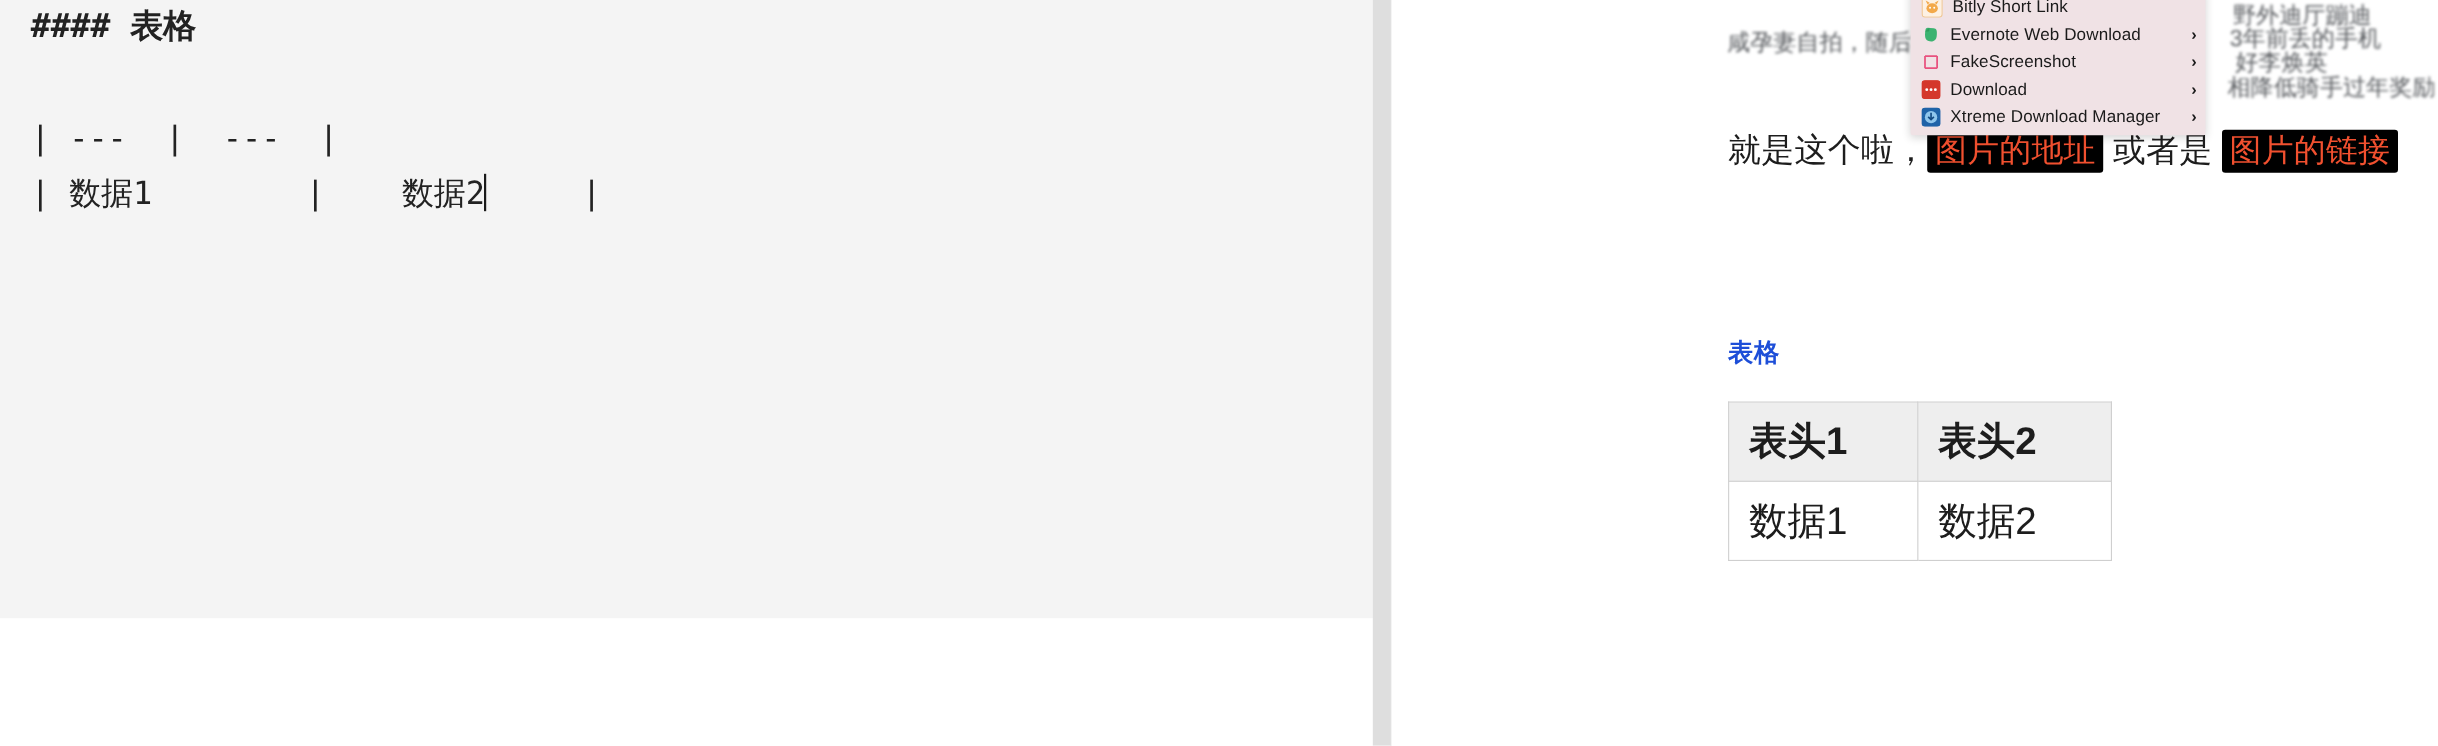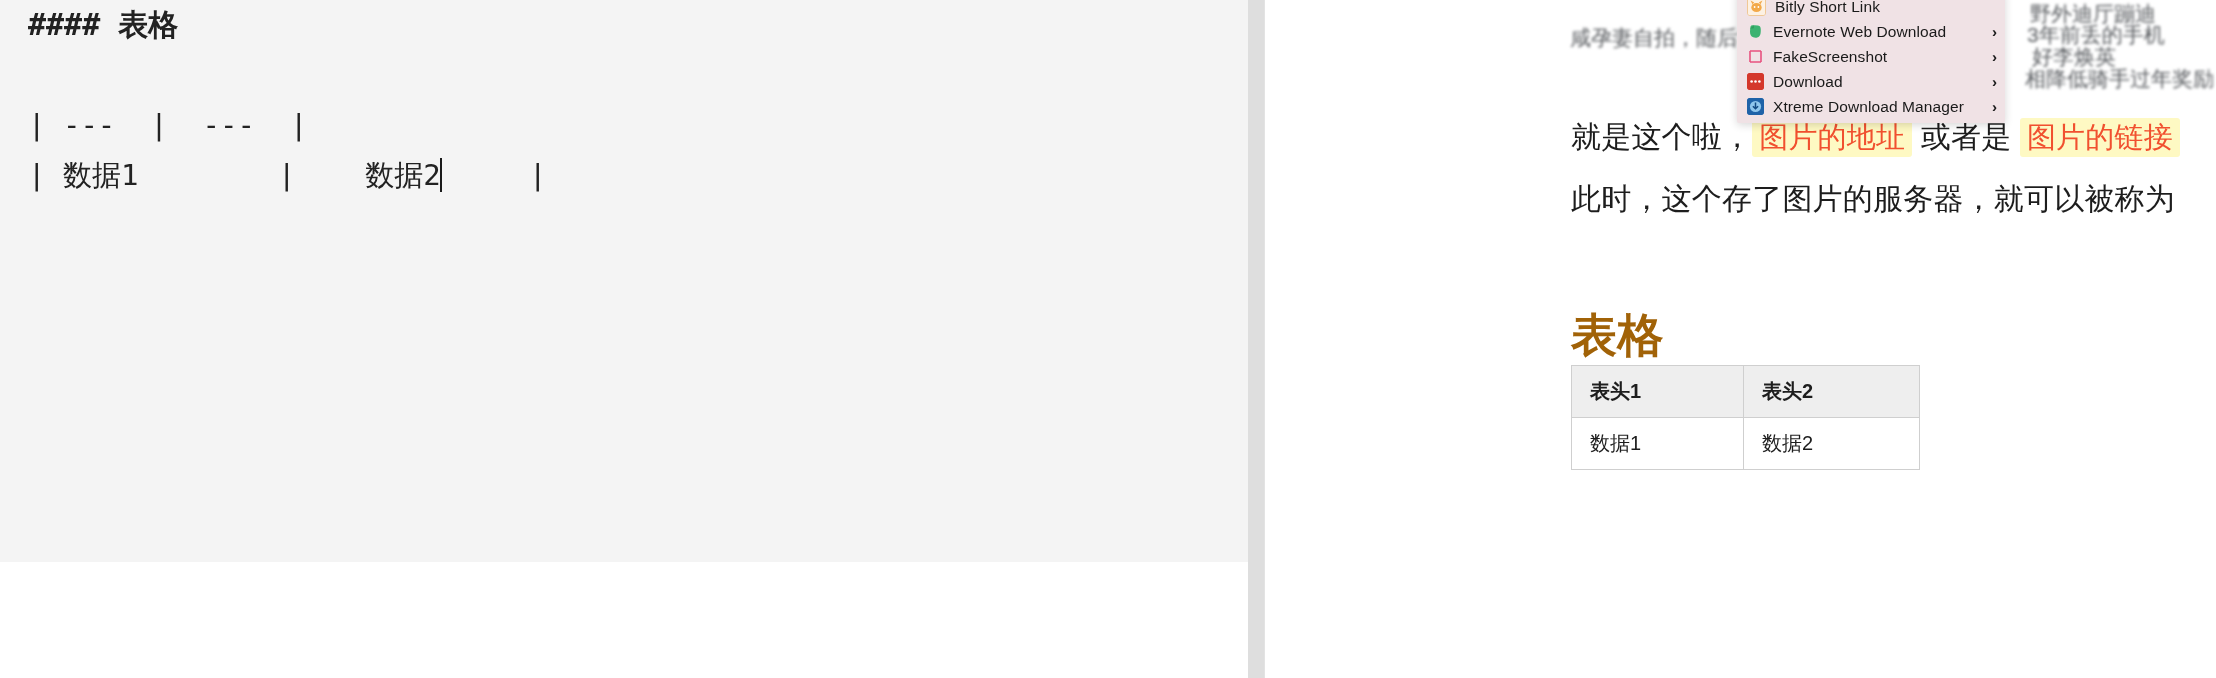--- a/index.html
+++ b/index.html
@@ -124,47 +124,47 @@
 
   .para {
     position: absolute;
     font-size: 30px;
     line-height: 53px;
     color: #1d1d1d;
     letter-spacing: 0.2px;
   }
 
   .code-inline {
-    background: #fef9c3;
+    background: #000000;
     color: #f1502f;
     border-radius: 3px;
     padding: 3px 7px 4px 7px;
     font-size: 29px;
     font-family: "Liberation Sans", "DejaVu Sans", sans-serif;
   }
 
   .sec-title {
     position: absolute;
-    font-size: 46px;
+    font-size: 23px;
     font-weight: bold;
-    color: #a16207;
+    color: #1d4ed8;
     letter-spacing: 0.5px;
     font-family: Liberation Mono, monospace;
   }
 
   table.md-table {
     position: absolute;
     border-collapse: collapse;
     table-layout: fixed;
   }
 
   table.md-table th,
   table.md-table td {
     border: 1px solid #cfcfcf;
-    font-size: 20px;
+    font-size: 35px;
     text-align: left;
     padding: 12px 18px;
     color: #1d1d1d;
     font-weight: normal;
   }
 
   table.md-table th {
     background: #eeeeee;
     font-weight: bold;
   }
@@ -274,21 +274,20 @@
       <div class="blur-text" style="left:765px; top:0px;">野外迪厅蹦迪</div>
       <div class="blur-text" style="left:762px; top:21px;">3年前丢的手机</div>
       <div class="blur-text" style="left:767px; top:43px;">好李焕英</div>
       <div class="blur-text" style="left:760px; top:65px;">相降低骑手过年奖励</div>
     </div>
 
     <div class="article">
 
       <div class="para" style="left:0px; top:110px;"><span>就是这个啦，</span><span class="code-inline">图片的地址</span><span> 或者是 </span><span class="code-inline">图片的链接</span></div>
 
-      <div class="para" style="left:0px; top:172px;">此时，这个存了图片的服务器，就可以被称为</div>
 
       <div class="sec-title" style="left:0px; top:305px;">表格</div>
 
       <table class="md-table" style="left:0px; top:365px;">
         <colgroup>
             <col class="c1">
             <col class="c2">
           </colgroup>
         <thead>
           <tr>

